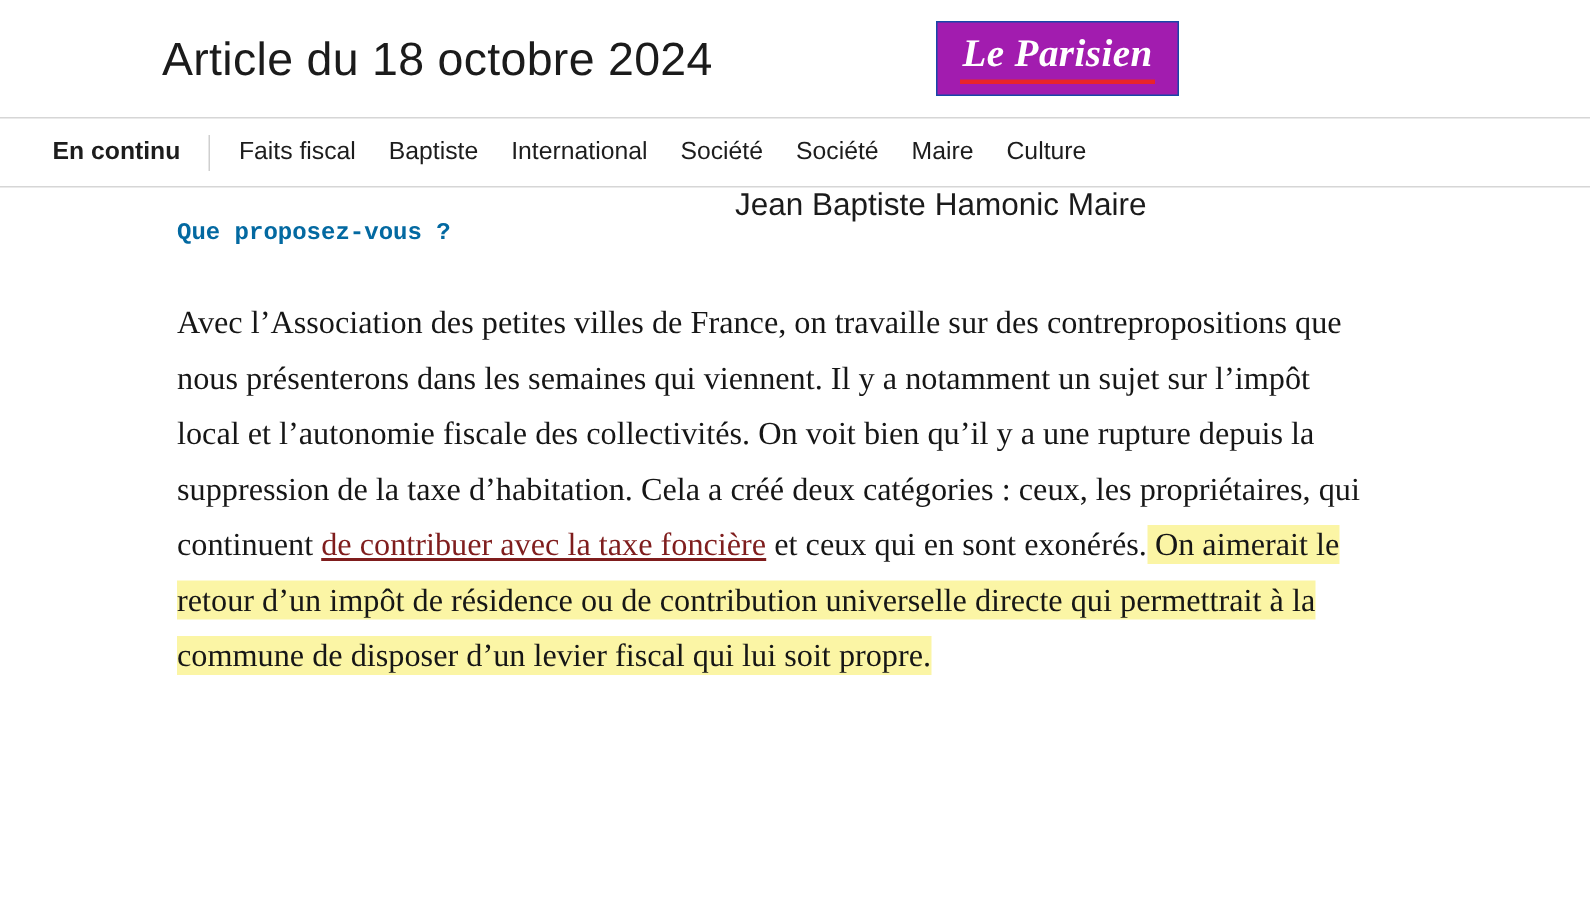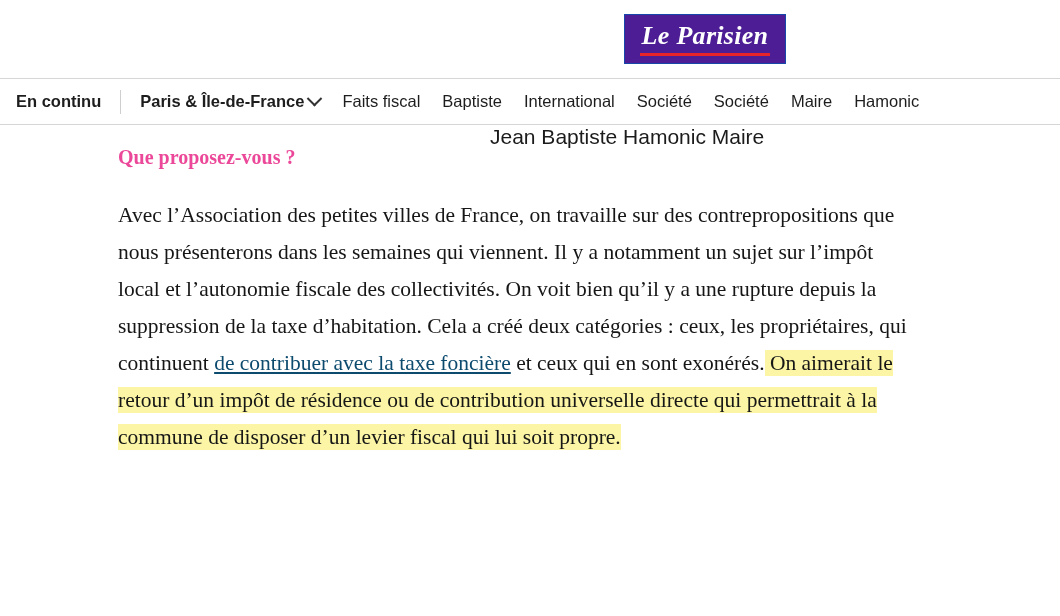--- a/index.html
+++ b/index.html
@@ -32,21 +32,21 @@
     position: absolute;
     left: 108px;
     top: 22px;
   }
   .logo {
     position: absolute;
     left: 624px;
     top: 14px;
     width: 162px;
     height: 50px;
-    background: #4c1d95;
+    background: #a21caf;
     border: 1px solid #1747a8;
     display: flex;
     flex-direction: column;
     align-items: center;
     justify-content: center;
     box-sizing: border-box;
   }
   .logo-text {
     color: #ffffff;
     font-family: "Liberation Serif", serif;
@@ -63,21 +63,21 @@
     margin-top: 3px;
   }
 
   
   .navbar {
     border-top: 1px solid #d6d6d6;
     border-bottom: 1px solid #d6d6d6;
     height: 47px;
     display: flex;
     align-items: center;
-    padding: 0 5px;
+    padding: 0 24px;
     box-sizing: border-box;
     gap: 0px;
   }
   .nav-item {
     font-size: 16.5px;
     color: #1d1d1d;
     padding: 0 11px;
     white-space: nowrap;
     display: flex;
     align-items: center;
@@ -104,24 +104,24 @@
 
   
   .content {
     position: relative;
     padding: 0;
   }
   .q-line {
     position: absolute;
     left: 118px;
     top: 21px;
-    font-family: Liberation Serif, serif;
+    font-family: Liberation Mono, monospace;
     font-weight: bold;
-    font-size: 20px;
-    color: #ec4899;
+    font-size: 16px;
+    color: #0369a1;
   }
   .name-line {
     position: absolute;
     left: 490px;
     top: 0;
     font-family: "Liberation Sans", sans-serif;
     font-size: 21px;
     color: #1b1b1b;
   }
 
@@ -130,69 +130,66 @@
     left: 118px;
     top: 72px;
     width: 790px;
     font-family: "Liberation Serif", serif;
     font-size: 21.5px;
     line-height: 37px;
     color: #161616;
     text-align: left;
   }
   .article a {
-    color: #0c4a6e;
+    color: #7f1d1d;
     text-decoration: underline;
   }
   .hl {
     background: #fbf5a5;
     padding: 1px 0;
     box-decoration-break: clone;
     -webkit-box-decoration-break: clone;
   }
 </style>
 </head>
 <body>
 
 <div class="header">
+  <div class="header-title">Article du 18 octobre 2024</div>
   <div class="logo">
     <div class="logo-text">Le Parisien</div>
     <div class="logo-underline"></div>
   </div>
 </div>
 
 <div class="navbar">
   <div class="nav-item bold">
     <span>En continu</span>
   </div>
   <div class="nav-sep"></div>
-  <div class="nav-item bold">
-    <span>Paris &amp; Île-de-France</span>
-    <span class="chevron"></span>
-  </div>
   <div class="nav-item">
     <span>Faits fiscal</span>
   </div>
   <div class="nav-item">
     <span>Baptiste</span>
   </div>
   <div class="nav-item">
     <span>International</span>
   </div>
   <div class="nav-item">
     <span>Société</span>
   </div>
   <div class="nav-item">
     <span>Société</span>
   </div>
   <div class="nav-item">
     <span>Maire</span>
   </div>
   <div class="nav-item">
-    <span>Hamonic</span>
+    <span>Culture</span>
   </div>
 </div>
 
 <div class="content">
   <div class="q-line">Que proposez-vous ?</div>
   <div class="name-line">Jean Baptiste Hamonic Maire</div>
 
   <div class="article">
     <span>Avec l’Association des petites villes de France, on travaille sur des contrepropositions que nous présenterons dans les semaines qui viennent. Il y a notamment un sujet sur l’impôt local et l’autonomie fiscale des collectivités. On voit bien qu’il y a une rupture depuis la suppression de la taxe d’habitation. Cela a créé deux catégories : ceux, les propriétaires, qui continuent </span><a href="#">de contribuer avec la taxe foncière</a><span> et ceux qui en sont exonérés.</span><span class="hl"> On aimerait le retour d’un impôt de résidence ou de contribution universelle directe qui permettrait à la commune de disposer d’un levier fiscal qui lui soit propre.</span>
   </div>

